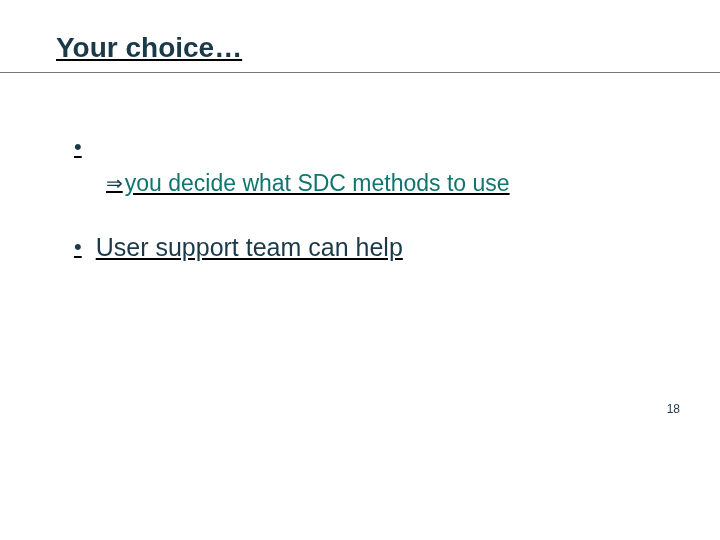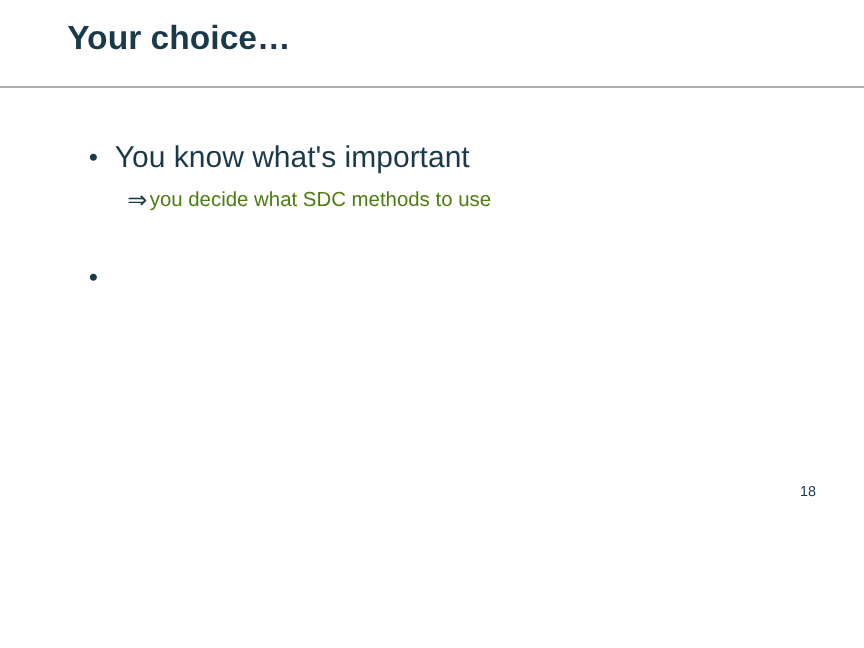--- a/index.html
+++ b/index.html
@@ -1,49 +1,49 @@
 <!DOCTYPE html>
 <html><head>
   <meta charset="utf-8">
   <style>
     * { margin: 0; padding: 0; box-sizing: border-box; }
     html, body { width: 720px; height: 540px; background: #fff; font-family: Arial, Helvetica, sans-serif; overflow: hidden; }
-    .slide { position: relative; width: 720px; height: 444px; padding: 16px 56px 0 56px; }
+    .slide { position: relative; width: 720px; height: 444px; padding: 32px 56px 0 56px; text-decoration: underline; }
     .title { color: #1a3a4a; font-size: 28px; font-weight: bold; padding-bottom: 10px; }
     
     .hr { position: absolute; left: 0; right: 0; top: 72px; height: 1px; background: #777; }
     .content { margin-top: 58px; }
     .bullet-row { display: flex; align-items: flex-start; margin-left: 18px; margin-bottom: 8px; }
     .bullet-dot { color: #1a3a4a; font-size: 22px; line-height: 30px; margin-right: 14px; }
     .bullet-text { color: #1a3a4a; font-size: 25px; line-height: 30px; }
     .sub-row { display: flex; align-items: flex-start; margin-left: 50px; margin-bottom: 36px; }
     .arrow { color: #1a3a4a; font-size: 20px; line-height: 26px; margin-right: 2px; font-family: "Arial", sans-serif; }
-    .sub-text { color: #4d7c0f; font-size: 17px; line-height: 26px; }
+    .sub-text { color: #0f766e; font-size: 23px; line-height: 26px; }
     .bullet-row.second { margin-top: 22px; }
     .page-num { position: absolute; right: 40px; bottom: 28px; color: #1a3a4a; font-size: 12px; }
   </style>
 </head>
 <body>
 
 <div class="slide">
   <div class="title">Your choice…</div>
   <div class="hr"></div>
 
   <div class="content">
 
     <div class="bullet-row">
       <span class="bullet-dot">•</span>
-      <span class="bullet-text">You know what's important</span>
     </div>
 
     <div class="sub-row">
       <span class="arrow">⇒</span>
       <span class="sub-text">you decide what SDC methods to use</span>
     </div>
 
     <div class="bullet-row second">
       <span class="bullet-dot">•</span>
+      <span class="bullet-text">User support team can help</span>
     </div>
 
   </div>
 
   <div class="page-num">18</div>
 </div>
 
 </body></html>

